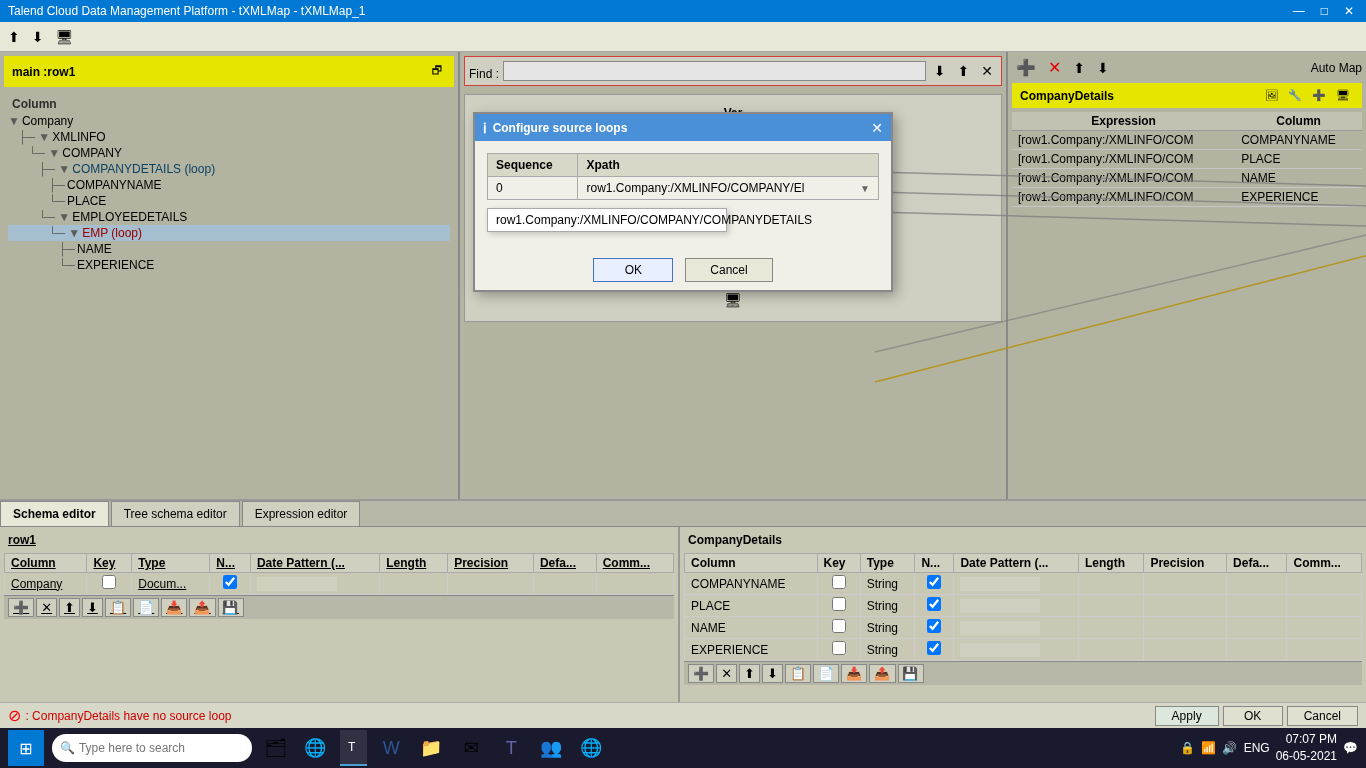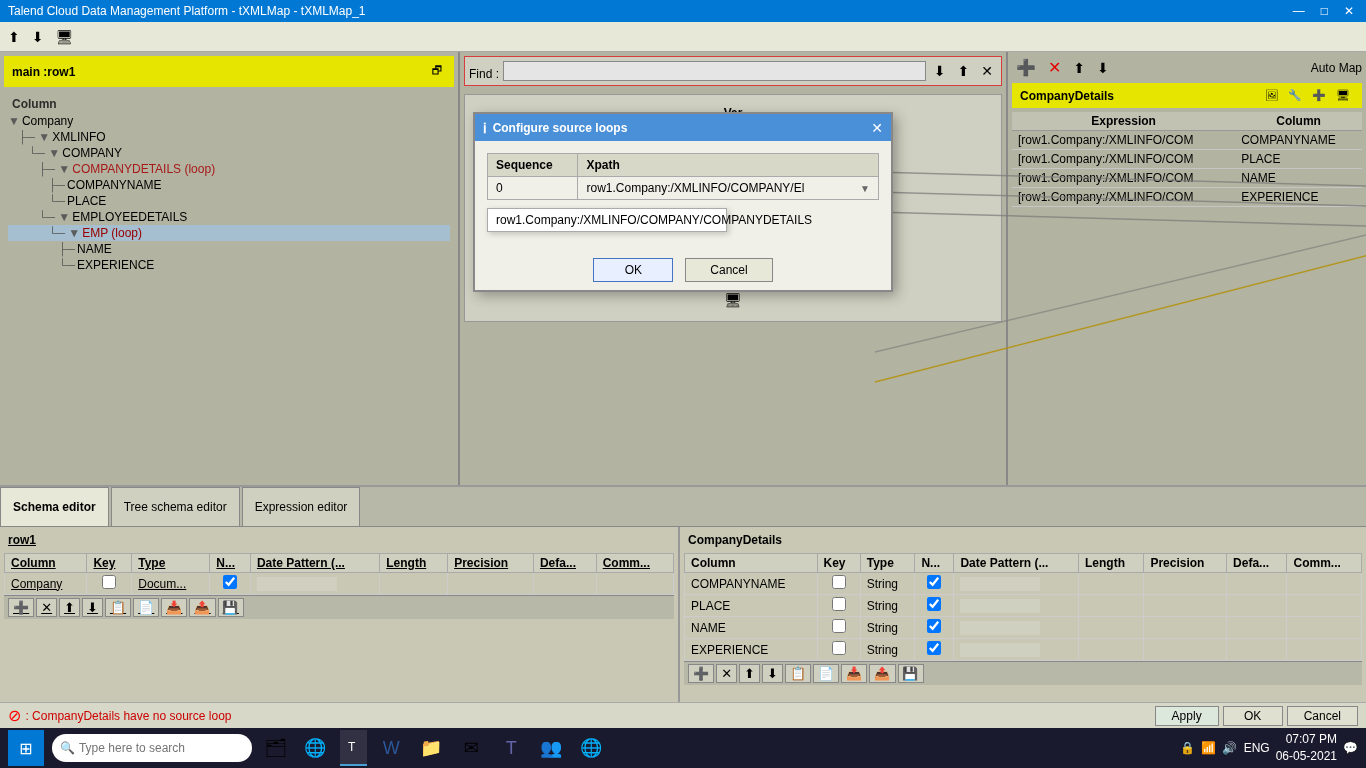--- a/index.html
+++ b/index.html
@@ -194,21 +194,21 @@
 
     
     .bottom-area {
       background: #c8c8b4;
       border-top: 2px solid #999;
     }
     .tab-bar {
       display: flex;
       background: #b8b8a8;
       border-bottom: 1px solid #888;
-      height: 40px;
+      height: 26px;
     }
     .tab {
       padding: 4px 12px;
       cursor: pointer;
       border: 1px solid #888;
       border-bottom: none;
       background: #d0d0c0;
       margin-right: 2px;
       display: flex;
       align-items: center;
@@ -380,21 +380,21 @@
         <div class="tree-item indent1">
           <span class="tree-connector">├─ ▼</span>
           <span>XMLINFO</span>
         </div>
         <div class="tree-item indent2">
           <span class="tree-connector">└─ ▼</span>
           <span>COMPANY</span>
         </div>
         <div class="tree-item indent3">
           <span class="tree-connector">├─ ▼</span>
-          <span style="color:#b91c1c;">COMPANYDETAILS (loop)</span>
+          <span style="color:#0c4a6e;">COMPANYDETAILS (loop)</span>
         </div>
         <div class="tree-item indent4">
           <span class="tree-connector">├─</span>
           <span>COMPANYNAME</span>
         </div>
         <div class="tree-item indent4">
           <span class="tree-connector">└─</span>
           <span>PLACE</span>
         </div>
         <div class="tree-item indent3">

